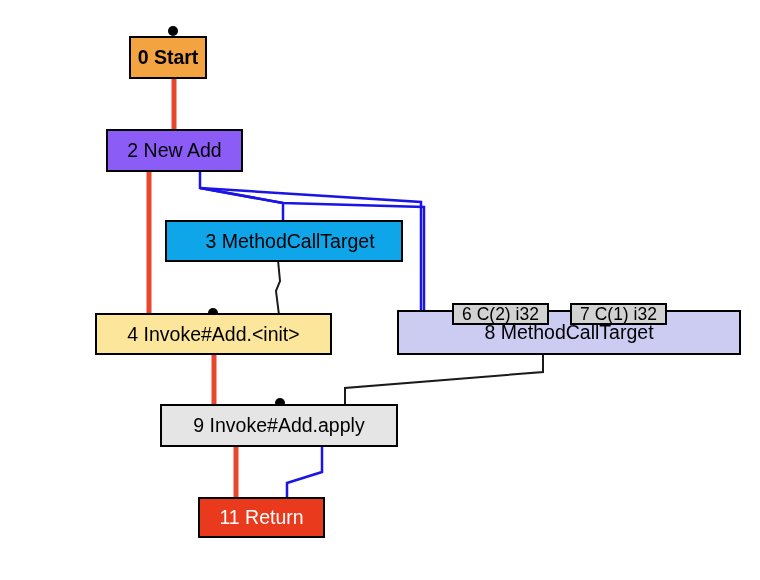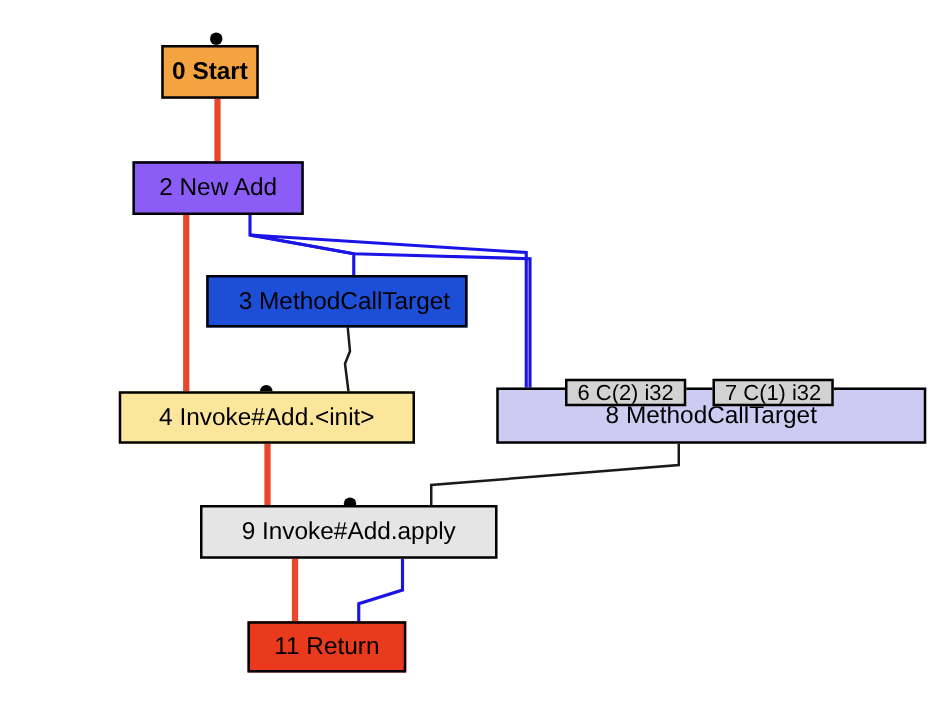--- a/index.html
+++ b/index.html
@@ -3,21 +3,21 @@
 <meta charset="utf-8">
 <style>
   html,body{margin:0;padding:0;background:#fff;}
   #canvas{position:relative;width:760px;height:580px;background:#fff;overflow:hidden;
           font-family:"Liberation Sans",sans-serif;}
   #edge-layer{position:absolute;left:0;top:0;width:760px;height:580px;}
   .node{position:absolute;box-sizing:border-box;border:2.5px solid #000;
         display:flex;align-items:center;justify-content:center;
         font-size:19.5px;color:#000;white-space:nowrap;z-index:2;}
   .node.bold{font-weight:bold;}
-  .node.white-text{color:#000000;}
+  .node.white-text{color:#ffffff;}
   .node.constant{border-width:2px;font-size:17.5px;z-index:3;overflow:hidden;line-height:21px;}
   .lbl{pointer-events:none;}
 </style>
 </head>
 <body>
 
 <div id="canvas">
 
   <svg id="edge-layer" viewBox="0 0 760 580" xmlns="http://www.w3.org/2000/svg">
 
@@ -40,21 +40,21 @@
   </svg>
 
   <div class="node bold" style="left: 129px; top: 36px; width: 78px; height: 43px; background-color: rgb(243, 163, 63);">
     <span class="lbl">0 Start</span>
   </div>
 
   <div class="node" style="left: 106px; top: 129px; width: 137px; height: 43px; background-color: #8b5cf6;">
     <span class="lbl">2 New Add</span>
   </div>
 
-  <div class="node" style="left: 165px; top: 220px; width: 209px; height: 42px; background-color: #1d4ed8; padding-left: 12px;">
+  <div class="node" style="left: 165px; top: 220px; width: 238px; height: 42px; background-color: #0ea5e9; padding-left: 12px;">
     <span class="lbl">3 MethodCallTarget</span>
   </div>
 
   <div class="node" style="left: 95px; top: 313px; width: 237px; height: 42px; background-color: rgb(251, 230, 156);">
     <span class="lbl">4 Invoke#Add.&lt;init&gt;</span>
   </div>
 
   <div class="node" style="left: 397px; top: 310px; width: 344px; height: 45px; background-color: rgb(204, 204, 242);">
     <span class="lbl">8 MethodCallTarget</span>
   </div>

